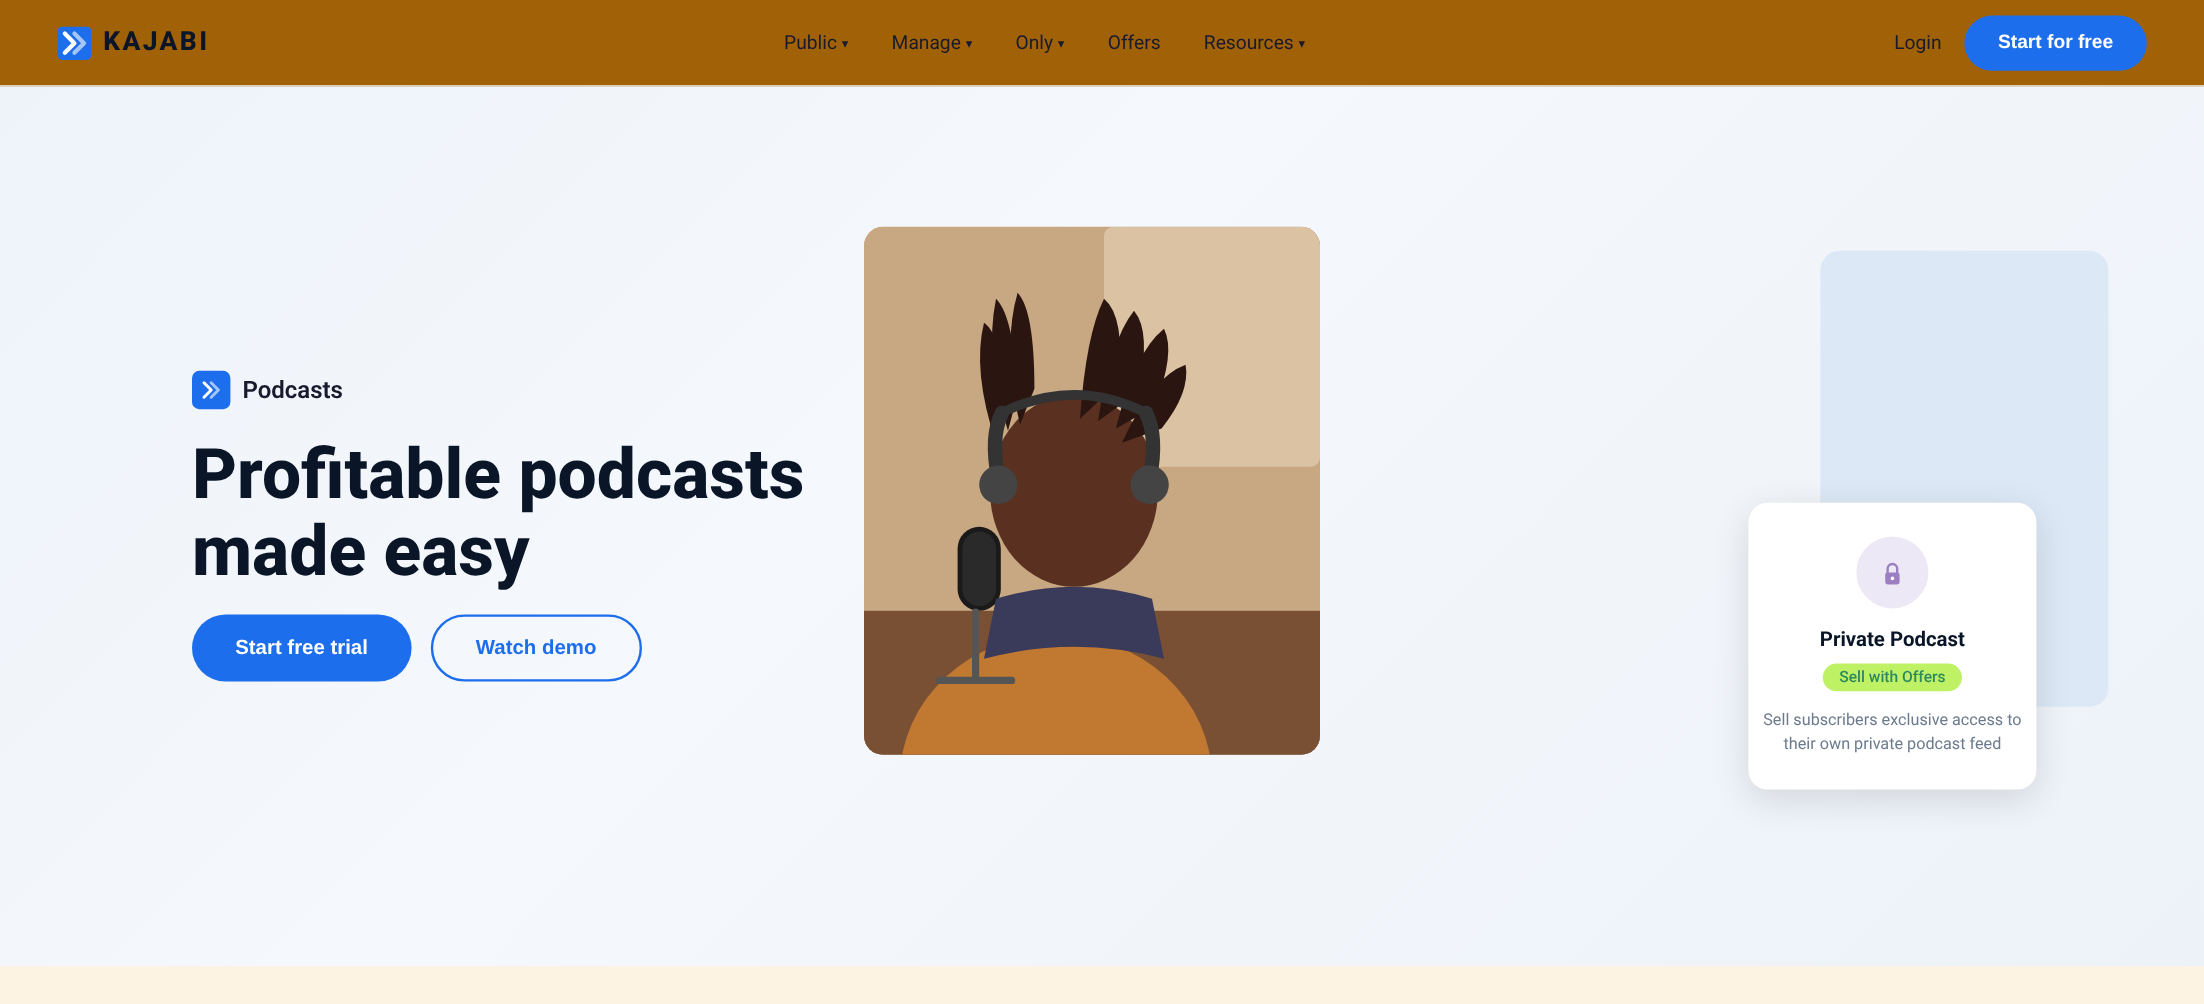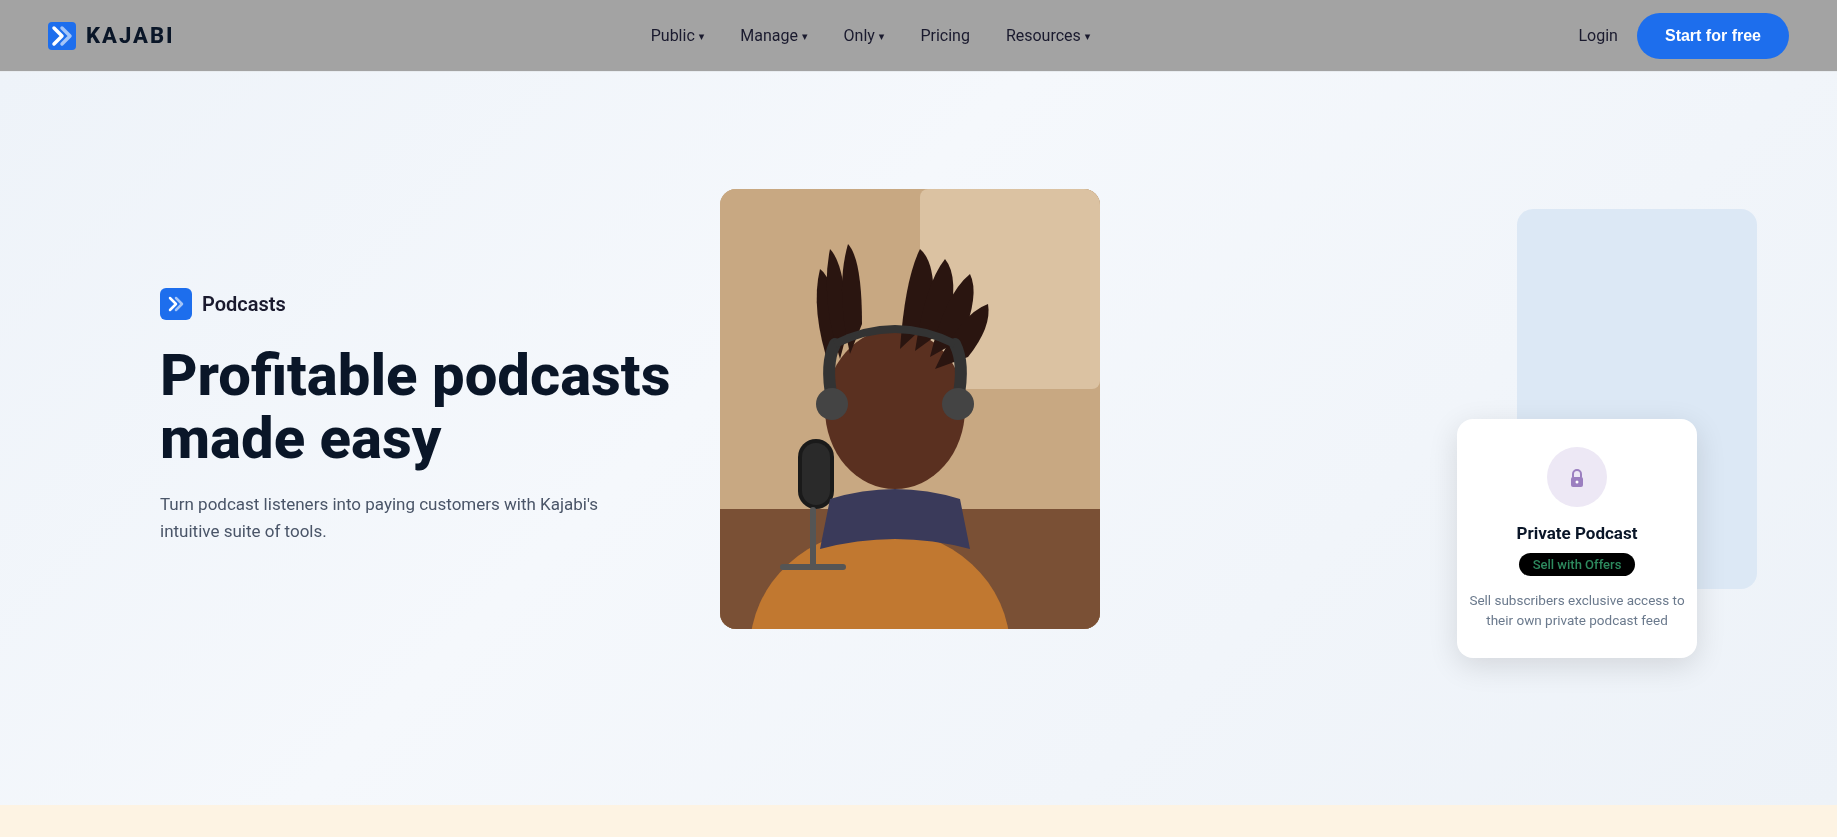--- a/index.html
+++ b/index.html
@@ -5,21 +5,21 @@
     * { margin: 0; padding: 0; box-sizing: border-box; }
     body { font-family: -apple-system, BlinkMacSystemFont, 'Segoe UI', Roboto, sans-serif; background: #fff; overflow-x: hidden; }
 
     
     .navbar {
       display: flex;
       align-items: center;
       justify-content: space-between;
       padding: 0 48px;
       height: 72px;
-      background: #a3a3a3;
+      background: #a16207;
       border-bottom: 1px solid #e8ecf0;
       position: relative;
       z-index: 10;
     }
     .logo {
       display: flex;
       align-items: center;
       gap: 10px;
       cursor: pointer;
     }
@@ -231,21 +231,21 @@
       background: #e8edf5;
       color: #4a5568;
       border-radius: 50px;
       padding: 4px 14px;
       font-size: 13px;
       font-weight: 500;
       margin-bottom: 14px;
     }
     .card-badge-sell {
       display: inline-block;
-      background: #000000;
+      background: #bef264;
       color: #2d8a5e;
       border-radius: 50px;
       padding: 4px 14px;
       font-size: 13px;
       font-weight: 500;
       margin-bottom: 14px;
     }
     .card-desc {
       font-size: 13.5px;
       color: #6b7a8d;
@@ -281,21 +281,21 @@
     </div>
     <div class="nav-item">
       <span>Manage</span>
       <span class="chevron">▾</span>
     </div>
     <div class="nav-item">
       <span>Only</span>
       <span class="chevron">▾</span>
     </div>
     <div class="nav-item">
-      <span>Pricing</span>
+      <span>Offers</span>
     </div>
     <div class="nav-item">
       <span>Resources</span>
       <span class="chevron">▾</span>
     </div>
   </div>
 
   <div class="nav-actions">
     <span class="login-btn">Login</span>
     <button class="start-free-btn">Start for free</button>
@@ -312,22 +312,25 @@
         </svg>
       </div>
       <span class="badge-label">Podcasts</span>
     </div>
 
     <h1 class="hero-title">
       <span>Profitable podcasts</span><br>
       <span>made easy</span>
     </h1>
 
-    <p class="hero-subtitle">Turn podcast listeners into paying customers with Kajabi's intuitive suite of tools.</p>
-
+
+    <div class="hero-buttons">
+      <button class="btn-primary">Start free trial</button>
+      <button class="btn-secondary">Watch demo</button>
+    </div>
   </div>
 
   <div class="hero-visual">
 
     <div class="bg-rect"></div>
 
     <div class="podcast-photo">
       <div class="podcast-photo-inner">
 
         <svg width="380" height="440" viewBox="0 0 380 440" xmlns="http://www.w3.org/2000/svg">

